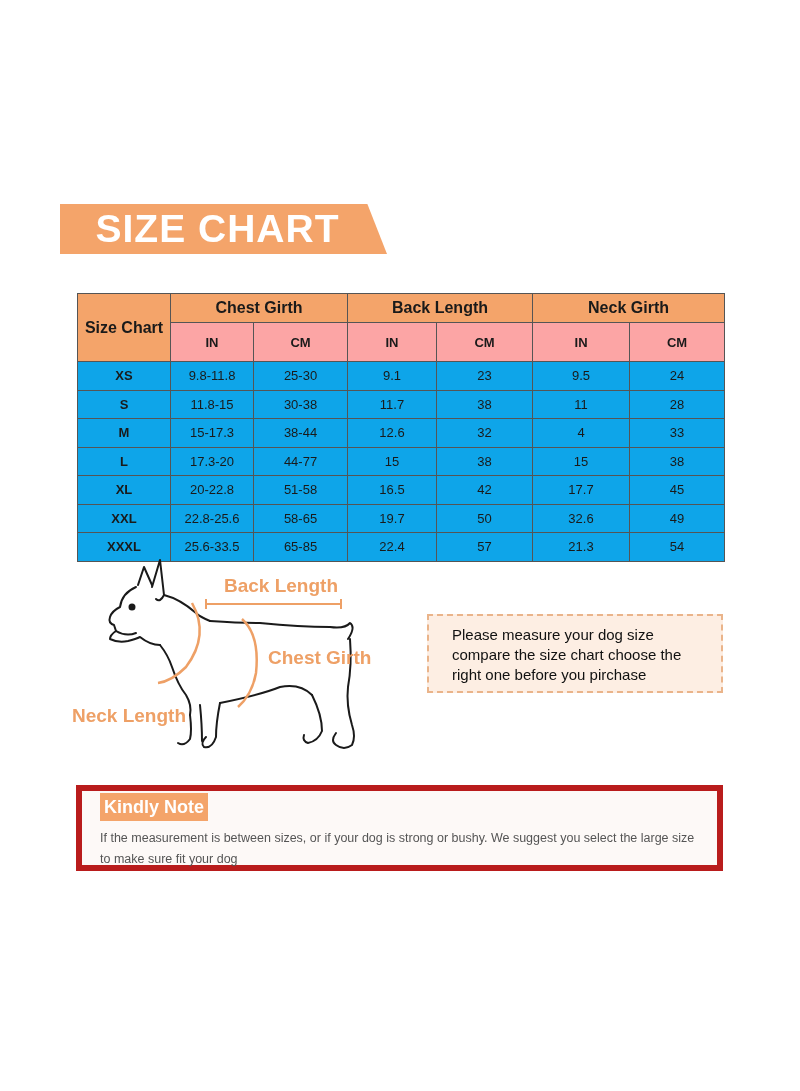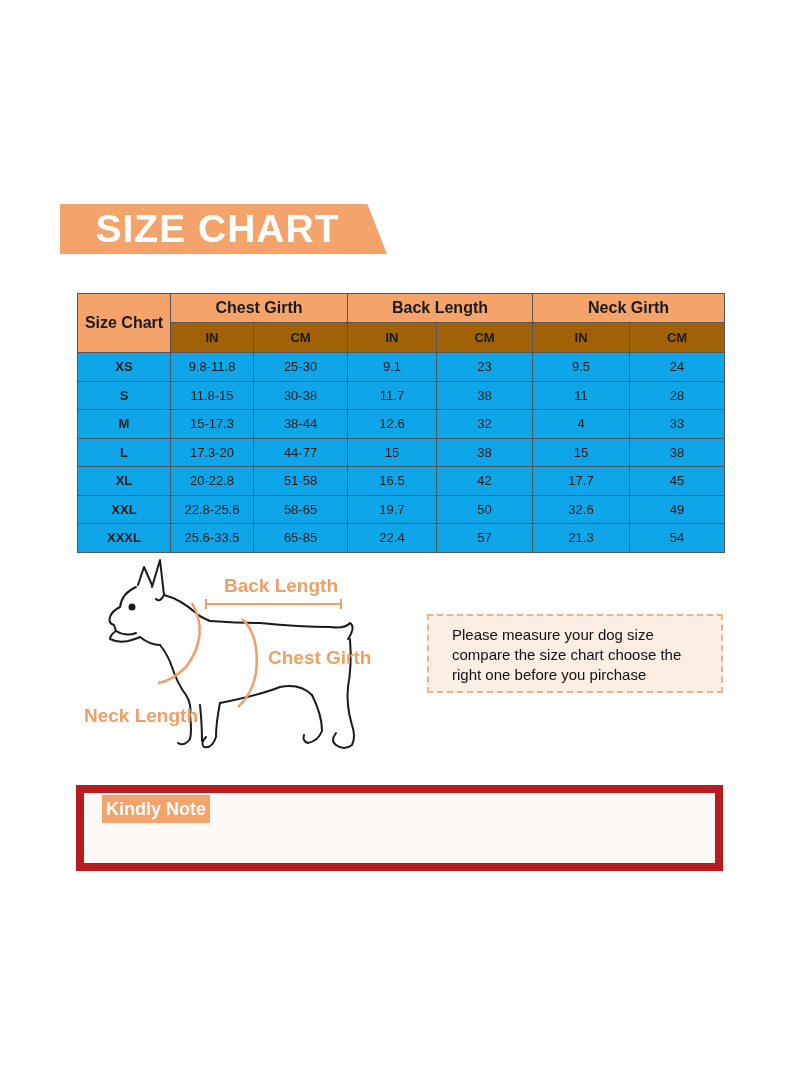--- a/index.html
+++ b/index.html
@@ -19,36 +19,36 @@
 
   table.size-table {
     position: absolute; left: 77px; top: 293px; width: 647px;
     border-collapse: collapse; table-layout: fixed;
   }
   .size-table td, .size-table th {
     border: 1.5px solid #555; text-align: center; font-size: 13px; font-weight: normal;
   }
   .size-table th.group { background: #f4a46a; height: 29px; font-size: 16px; font-weight: bold; color: #1a1a1a; }
   .size-table th.corner { background: #f4a46a; font-size: 16px; font-weight: bold; }
-  .size-table th.unit { background: #a16207; height: 30px; font-weight: bold; font-size: 13px; }
+  .size-table th.unit { background: #fca5a5; height: 39px; font-weight: bold; font-size: 13px; }
   .size-table td { height: 28.5px; background: #0ea5e9; }
   .size-table td.size { font-weight: bold; }
 
   .dog-figure { position: absolute; left: 60px; top: 555px; width: 320px; height: 210px; }
   .lbl { position: absolute; color: #eea066; font-weight: bold; font-size: 19px; }
 
   .tip-box {
     position: absolute; left: 427px; top: 614px; width: 296px; height: 79px;
     background: #fdeee3; border: 2px dashed #eab48a;
     padding: 9px 10px 0 23px; font-size: 15px; line-height: 20px; color: #111;
   }
 
   .note-box {
     position: absolute; left: 76px; top: 785px; width: 647px; height: 86px;
-    border: 8px solid #b91c1c; background: #fdf9f7;
+    border: 6px solid #b91c1c; background: #fdf9f7;
   }
   .note-tag {
     position: absolute; left: 18px; top: 2px; width: 108px; height: 28px;
     background: #f4a46a; color: #fff; font-size: 18px; font-weight: bold;
     display: flex; align-items: center; justify-content: center;
   }
   .note-text {
     position: absolute; left: 18px; top: 37px; right: 18px;
     font-size: 12.5px; line-height: 21px; color: #555;
   }
@@ -184,22 +184,23 @@
     <g fill="none" stroke="#eea066" stroke-width="2.5">
       <path d="M132 48 Q150 80 126 112 Q112 126 98 128"></path>
       <path d="M182 64 Q200 80 196 118 Q192 140 178 152"></path>
       <line x1="146" y1="49" x2="281" y2="49" stroke-width="2"></line>
       <line x1="146" y1="44" x2="146" y2="54" stroke-width="2"></line>
       <line x1="281" y1="44" x2="281" y2="54" stroke-width="2"></line>
     </g>
   </svg>
   <span class="lbl" style="left:164px; top:20px;">Back Length</span>
   <span class="lbl" style="left:208px; top:92px;">Chest Girth</span>
-  <span class="lbl" style="left:24px; top:150px;">Neck Length</span>
+  <span class="lbl" style="left:12px; top:150px;">Neck Length</span>
 </div>
 
 <div class="tip-box">
   <span>Please measure your dog size compare the size chart choose the right one before you pirchase</span>
 </div>
 
 <div class="note-box">
   <div class="note-tag">Kindly Note</div>
+  <div class="note-text">If the measurement is between sizes, or if your dog is strong or bushy. We suggest you select the large size to make sure fit your dog</div>
 </div>
 
 </body></html>

